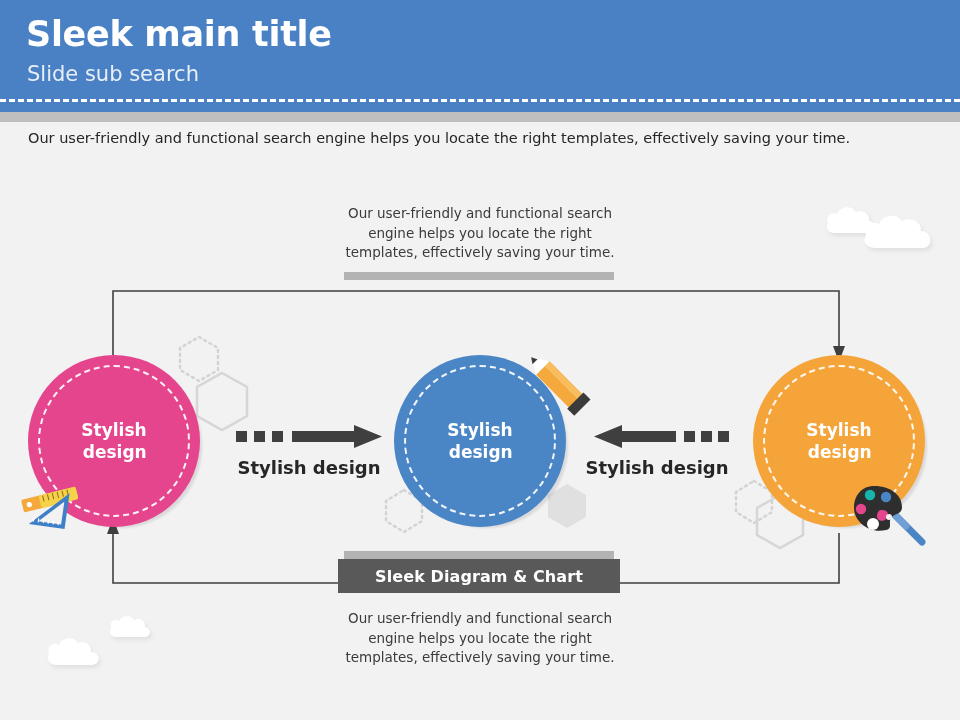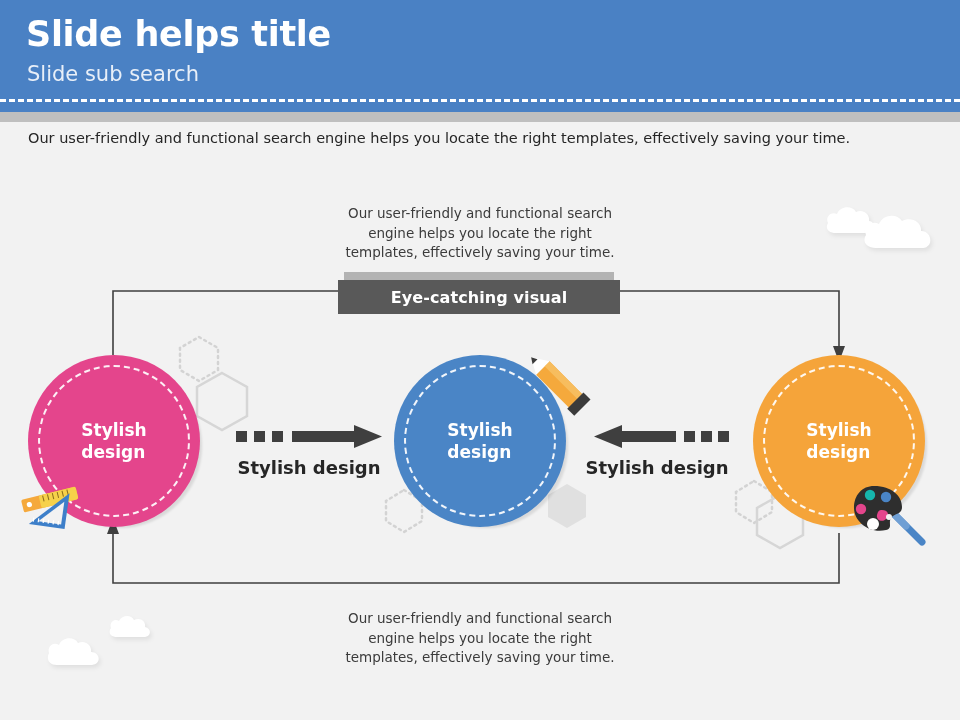--- a/index.html
+++ b/index.html
@@ -140,42 +140,42 @@
   }
   .node-ring {
     position: absolute;
     border-radius: 50%;
     border: 2px dashed rgba(255,255,255,0.92);
   }
   .node-label {
     position: relative;
     color: #ffffff;
     font-weight: bold;
-    text-align: left;
+    text-align: right;
     line-height: 1.32;
     z-index: 2;
   }
 
   
   .arrow-caption {
     position: absolute;
     width: 160px;
     text-align: center;
     color: #262626;
     font-size: 18px;
     font-weight: bold;
   }
 </style>
 </head>
 <body>
 
 <div id="slide">
 
   <div class="header-band"></div>
-  <div class="header-title">Slide helps title</div>
+  <div class="header-title">Sleek main title</div>
   <div class="header-subtitle">Slide sub search</div>
   <div class="header-dash"></div>
   <div class="header-greybar"></div>
 
   <div class="lead-text">Our user-friendly and functional search engine helps you locate the right templates, effectively saving your time.</div>
 
   <svg class="cloud" style="left:824px; top:203px;" width="70" height="34" viewBox="0 0 70 34">
     <path d="M12 30 C4 30 1 25 4 20 C1 14 7 8 13 11 C16 3 28 2 32 9 C39 6 46 11 45 18 C52 19 53 29 45 30 Z" fill="#ffffff"></path>
   </svg>
   <svg class="cloud" style="left:862px; top:212px;" width="82" height="40" viewBox="0 0 82 40">
@@ -213,21 +213,20 @@
     <polygon points="839,362 833,346 845,346" fill="#3f3f3f"></polygon>
 
     <path d="M839,533 L839,583 L113,583 L113,528" fill="none" stroke="#3f3f3f" stroke-width="1.6"></path>
     <polygon points="113,518 107,534 119,534" fill="#3f3f3f"></polygon>
   </svg>
 
   <div class="desc-block desc-top">Our user-friendly and functional search engine helps you locate the right templates, effectively saving your time.</div>
 
   <div class="banner banner-top">
     <div class="banner-cap"></div>
-    <div class="banner-body">Eye-catching visual</div>
   </div>
 
   <div class="node">
     <div class="node-shadow" style="left:38px; top:364px; width:164px; height:164px;"></div>
     <div class="node-circle" style="left:28px; top:355px; width:172px; height:172px; background:#e4458c;">
       <div class="node-ring" style="left:10px; top:10px; width:148px; height:148px;"></div>
       <div class="node-label" style="font-size:17px;">
         <div>Stylish</div>
         <div>design</div>
       </div>
@@ -320,16 +319,20 @@
     <rect x="26" y="6" width="56" height="11" fill="#3f3f3f"></rect>
     <rect x="90" y="6" width="11" height="11" fill="#3f3f3f"></rect>
     <rect x="107" y="6" width="11" height="11" fill="#3f3f3f"></rect>
     <rect x="124" y="6" width="2" height="11" fill="#3f3f3f"></rect>
   </svg>
   <svg style="position:absolute; left:718px; top:425px;" width="14" height="24" viewBox="0 0 14 24">
     <rect x="0" y="6" width="11" height="11" fill="#3f3f3f"></rect>
   </svg>
   <div class="arrow-caption" style="left:577px; top:457px;">Stylish design</div>
 
+  <div class="banner banner-bottom">
+    <div class="banner-cap"></div>
+    <div class="banner-body">Sleek Diagram &amp; Chart</div>
+  </div>
 
   <div class="desc-block desc-bottom">Our user-friendly and functional search engine helps you locate the right templates, effectively saving your time.</div>
 
 </div>
 
 </body></html>

